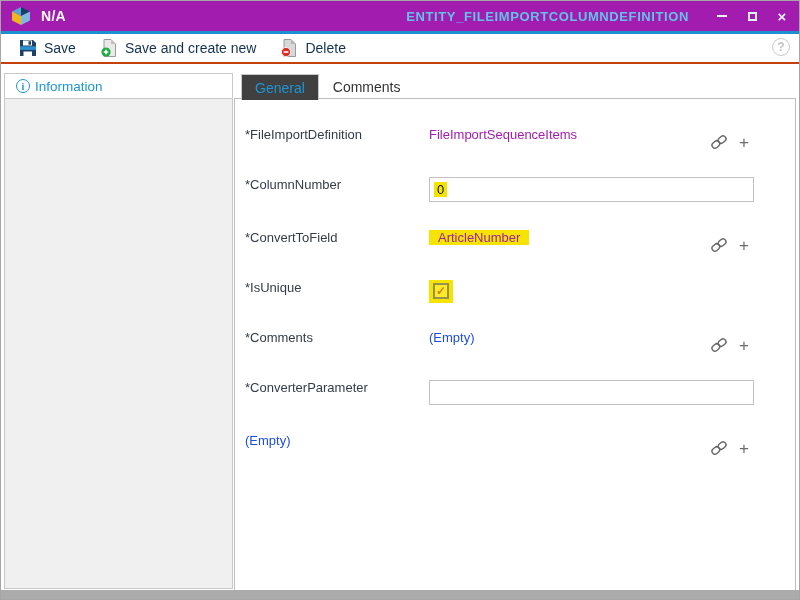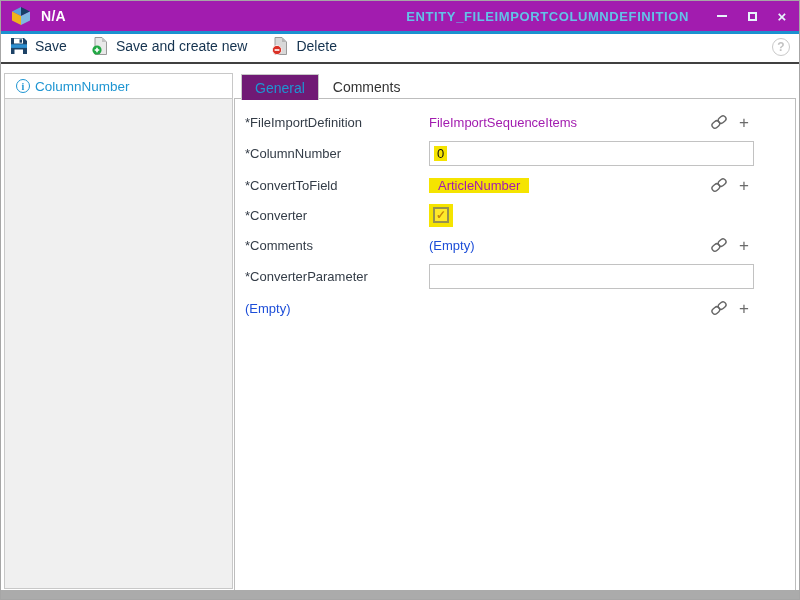--- a/index.html
+++ b/index.html
@@ -24,22 +24,22 @@
   .wc { display:inline-flex; align-items:center; justify-content:center; width:14px; height:14px; cursor:default; }
   .wc-min-bar { width:10px; height:2px; background:#e7f3fb; }
   .wc-max-box { width:9px; height:9px; border:2px solid #e7f3fb; }
   .wc-close-x { color:#e7f3fb; font-size:15px; font-weight:700; line-height:1; }
 
   .accent-line { position:absolute; left:0; top:30px; width:100%; height:3px; background:#1b91d0; }
 
   
   .toolbar {
     position:absolute; left:0; top:33px; width:100%; height:30px;
-    background:#fff; border-bottom:2px solid #404040;
-    display:flex; align-items:flex-start; padding-left:5px;
+    background:#fff; border-bottom:2px solid #c2410c;
+    display:flex; align-items:center; padding-left:14px;
   }
   .tb-btn {
     display:flex; align-items:center; gap:6px; border:none; background:transparent;
     font-family:"Liberation Sans", sans-serif; font-size:14px; color:#14324f;
     margin-right:17px; padding:2px 3px; cursor:pointer;
   }
   .tb-ic { width:20px; height:20px; display:inline-flex; }
   .help-circle {
     position:absolute; right:9px; top:4px; width:18px; height:18px; border-radius:50%;
     border:1px solid #c9c9c9; color:#c2c2c2; font-size:12px; font-weight:700;
@@ -63,30 +63,30 @@
     background:#f0f0f0; border:1px solid #c8c8c8; border-top:none;
   }
 
   
   .tabs { position:absolute; left:240px; top:73px; height:25px; display:flex; z-index:2; }
   .tab {
     font-size:14px; padding:0 13px; display:flex; align-items:center; cursor:pointer;
     color:#333; background:transparent; border:1px solid transparent; border-bottom:none;
   }
   .tab.active {
-    background:#701a75; color:#1e95d2; border-color:#c8c8c8; height:26px;
+    background:#404040; color:#1e95d2; border-color:#c8c8c8; height:26px;
   }
 
   
   .content-panel {
     position:absolute; left:233px; top:97px; width:562px; height:493px;
     background:#fff; border:1px solid #bdbdbd;
   }
   .form { padding:8px 0 0 10px; }
-  .frow { position:relative; display:flex; align-items:center; height:30px; }
+  .frow { position:relative; display:flex; align-items:flex-start; height:30px;margin-top:20px; }
   .frow.input-row { height:33px; }
   .f-label { width:184px; flex:none; font-size:13px; color:#333c47; }
   .lookup-val { font-size:13px; color:#a21caf; cursor:pointer; }
   .lookup-val.hl { background:#f5e400; padding:0 9px; }
   .lookup-val.empty { color:#1d4ed8; cursor:default; }
   .input-box {
     width:325px; height:25px; border:1px solid #c2c2c2; background:#fff;
     display:flex; align-items:center; padding:0 4px; font-size:13px; color:#111; cursor:text;
   }
   .sel-hl { background:#f5e400; padding:0 3px; }
@@ -164,21 +164,21 @@
           <rect x="4.6" y="13.2" width="4.8" height="1.6" fill="#ffffff"></rect>
         </svg>
       </span>
       <span>Delete</span>
     </button>
     <span class="help-circle">?</span>
   </div>
 
   <div class="sidebar-header">
     <span class="info-icon">i</span>
-    <span class="sidebar-label">ColumnNumber</span>
+    <span class="sidebar-label">Information</span>
   </div>
   <div class="sidebar-body"></div>
 
   <div class="tabs">
     <div class="tab active">General</div>
     <div class="tab">Comments</div>
   </div>
 
   <div class="content-panel">
     <div class="form">
@@ -216,21 +216,21 @@
                 <rect x="2" y="9.5" width="9" height="6.5" rx="3.2" transform="rotate(-40 6.5 12.75)"></rect>
                 <rect x="9" y="4" width="9" height="6.5" rx="3.2" transform="rotate(-40 13.5 7.25)"></rect>
               </g>
             </svg>
           </span>
           <span class="plus-icon">+</span>
         </span>
       </div>
 
       <div class="frow">
-        <span class="f-label">*Converter</span>
+        <span class="f-label">*IsUnique</span>
         <span class="cb-hl">
           <span class="checkbox">
             <span>✓</span>
           </span>
         </span>
       </div>
 
       <div class="frow">
         <span class="f-label">*Comments</span>
         <span class="lookup-val empty">(Empty)</span>

